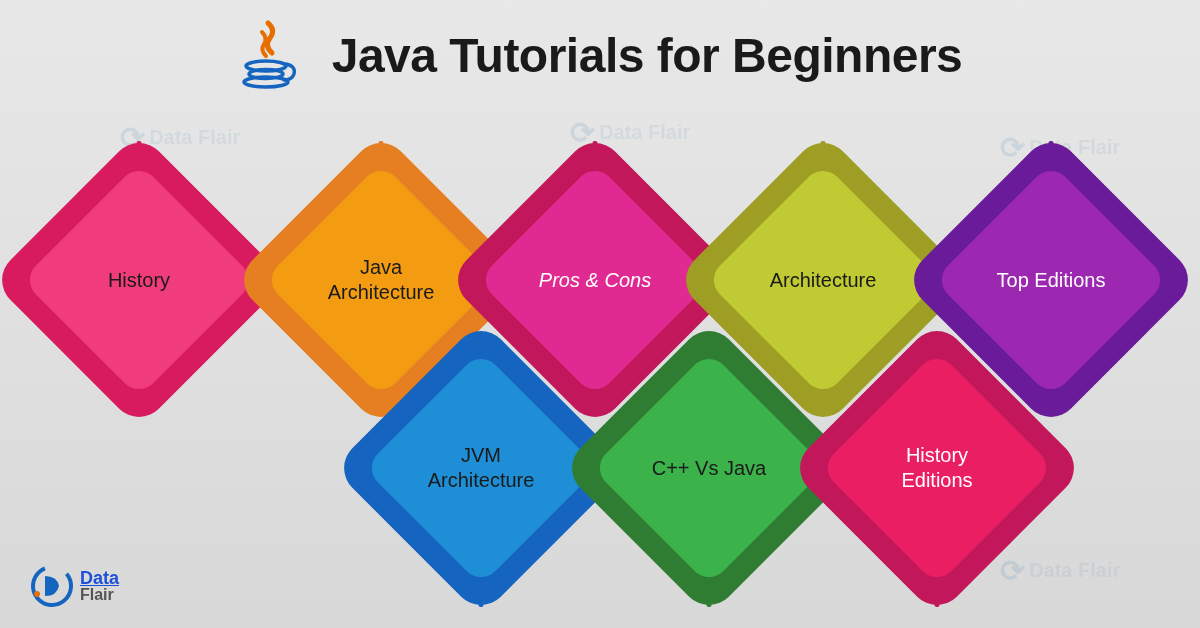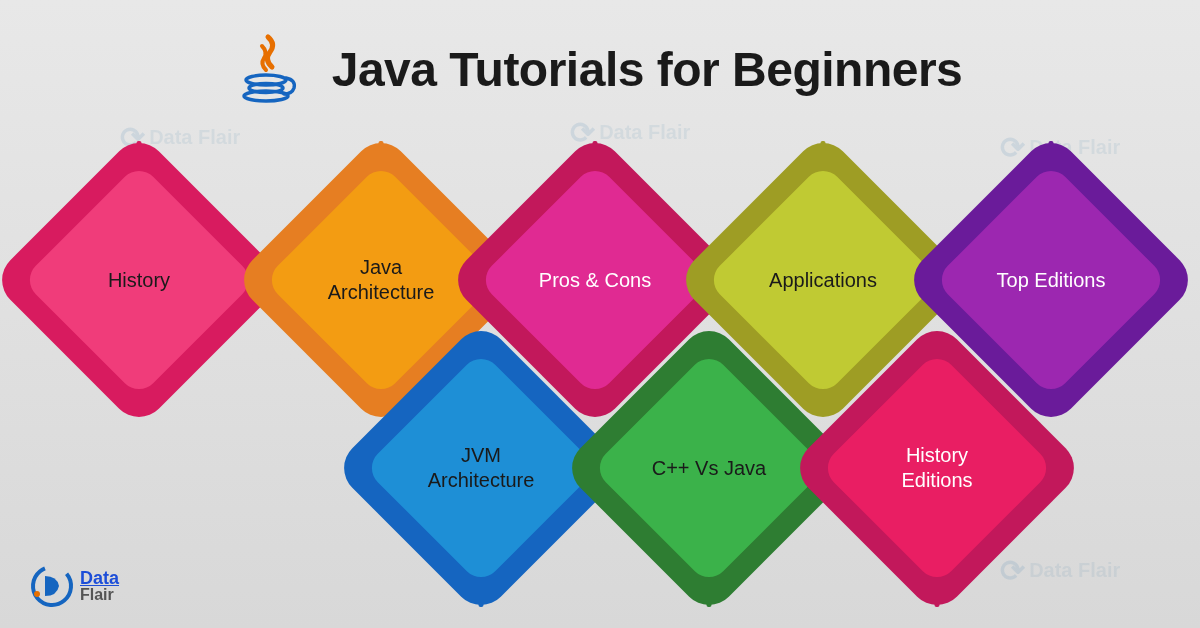--- a/index.html
+++ b/index.html
@@ -9,21 +9,21 @@
     background: linear-gradient(to bottom, #e8e8e8 0%, #d8d8d8 100%);
     font-family: 'Segoe UI', Arial, sans-serif;
     position: relative;
     overflow: hidden;
   }
 
   .header {
     display: flex;
     align-items: center;
     justify-content: center;
-    padding-top: 32px;
+    padding-top: 18px;
     gap: 34px;
   }
 
   .java-logo {
     width: 60px;
     height: 75px;
     position: relative;
   }
 
   .title {
@@ -94,21 +94,21 @@
   .d5 { top: 30px; left: 946px; }
   
   .d6 { top: 218px; left: 148px; }
   .d7 { top: 218px; left: 376px; }
   .d8 { top: 218px; left: 604px; }
   .d9 { top: 218px; left: 832px; }
 
   
   .c1 .outer { background: #d81b5f; } .c1 .inner { background: #f03c7a; } .c1 .stem { background: #d81b5f; } .c1 .label { color: #1a1a1a; }
   .c2 .outer { background: #e67e22; } .c2 .inner { background: #f39c12; } .c2 .stem { background: #e67e22; } .c2 .label { color: #1a1a1a; }
-  .c3 .outer { background: #c2185b; } .c3 .inner { background: #e02a92; } .c3 .stem { background: #c2185b; } .c3 .label { color: #fff; }
+  .c3 .outer { background: #c2185b; } .c3 .inner { background: #e02a92; } .c3 .stem { background: #c2185b; } .c3 .label { color: #fff; font-style: italic; }
   .c4 .outer { background: #9e9d24; } .c4 .inner { background: #c0ca33; } .c4 .stem { background: #9e9d24; } .c4 .label { color: #1a1a1a; }
   .c5 .outer { background: #6a1b9a; } .c5 .inner { background: #9c27b0; } .c5 .stem { background: #6a1b9a; } .c5 .label { color: #fff; }
   .c6 .outer { background: #00897b; } .c6 .inner { background: #1bbfb3; } .c6 .stem { background: #00897b; } .c6 .label { color: #1a1a1a; }
   .c7 .outer { background: #1565c0; } .c7 .inner { background: #1e8fd6; } .c7 .stem { background: #1565c0; } .c7 .label { color: #1a1a1a; }
   .c8 .outer { background: #2e7d32; } .c8 .inner { background: #3bb24a; } .c8 .stem { background: #2e7d32; } .c8 .label { color: #1a1a1a; }
   .c9 .outer { background: #c2185b; } .c9 .inner { background: #e91e63; } .c9 .stem { background: #c2185b; } .c9 .label { color: #fff; }
 
   .watermark {
     position: absolute;
     opacity: 0.12;
@@ -200,21 +200,21 @@
     <div class="stem"></div>
     <div class="outer"></div>
     <div class="inner"></div>
     <div class="label">Pros &amp; Cons</div>
   </div>
 
   <div class="diamond row-top d4 c4">
     <div class="stem"></div>
     <div class="outer"></div>
     <div class="inner"></div>
-    <div class="label">Applications</div>
+    <div class="label">Architecture</div>
   </div>
 
   <div class="diamond row-top d5 c5">
     <div class="stem"></div>
     <div class="outer"></div>
     <div class="inner"></div>
     <div class="label">Top Editions</div>
   </div>
 
 

